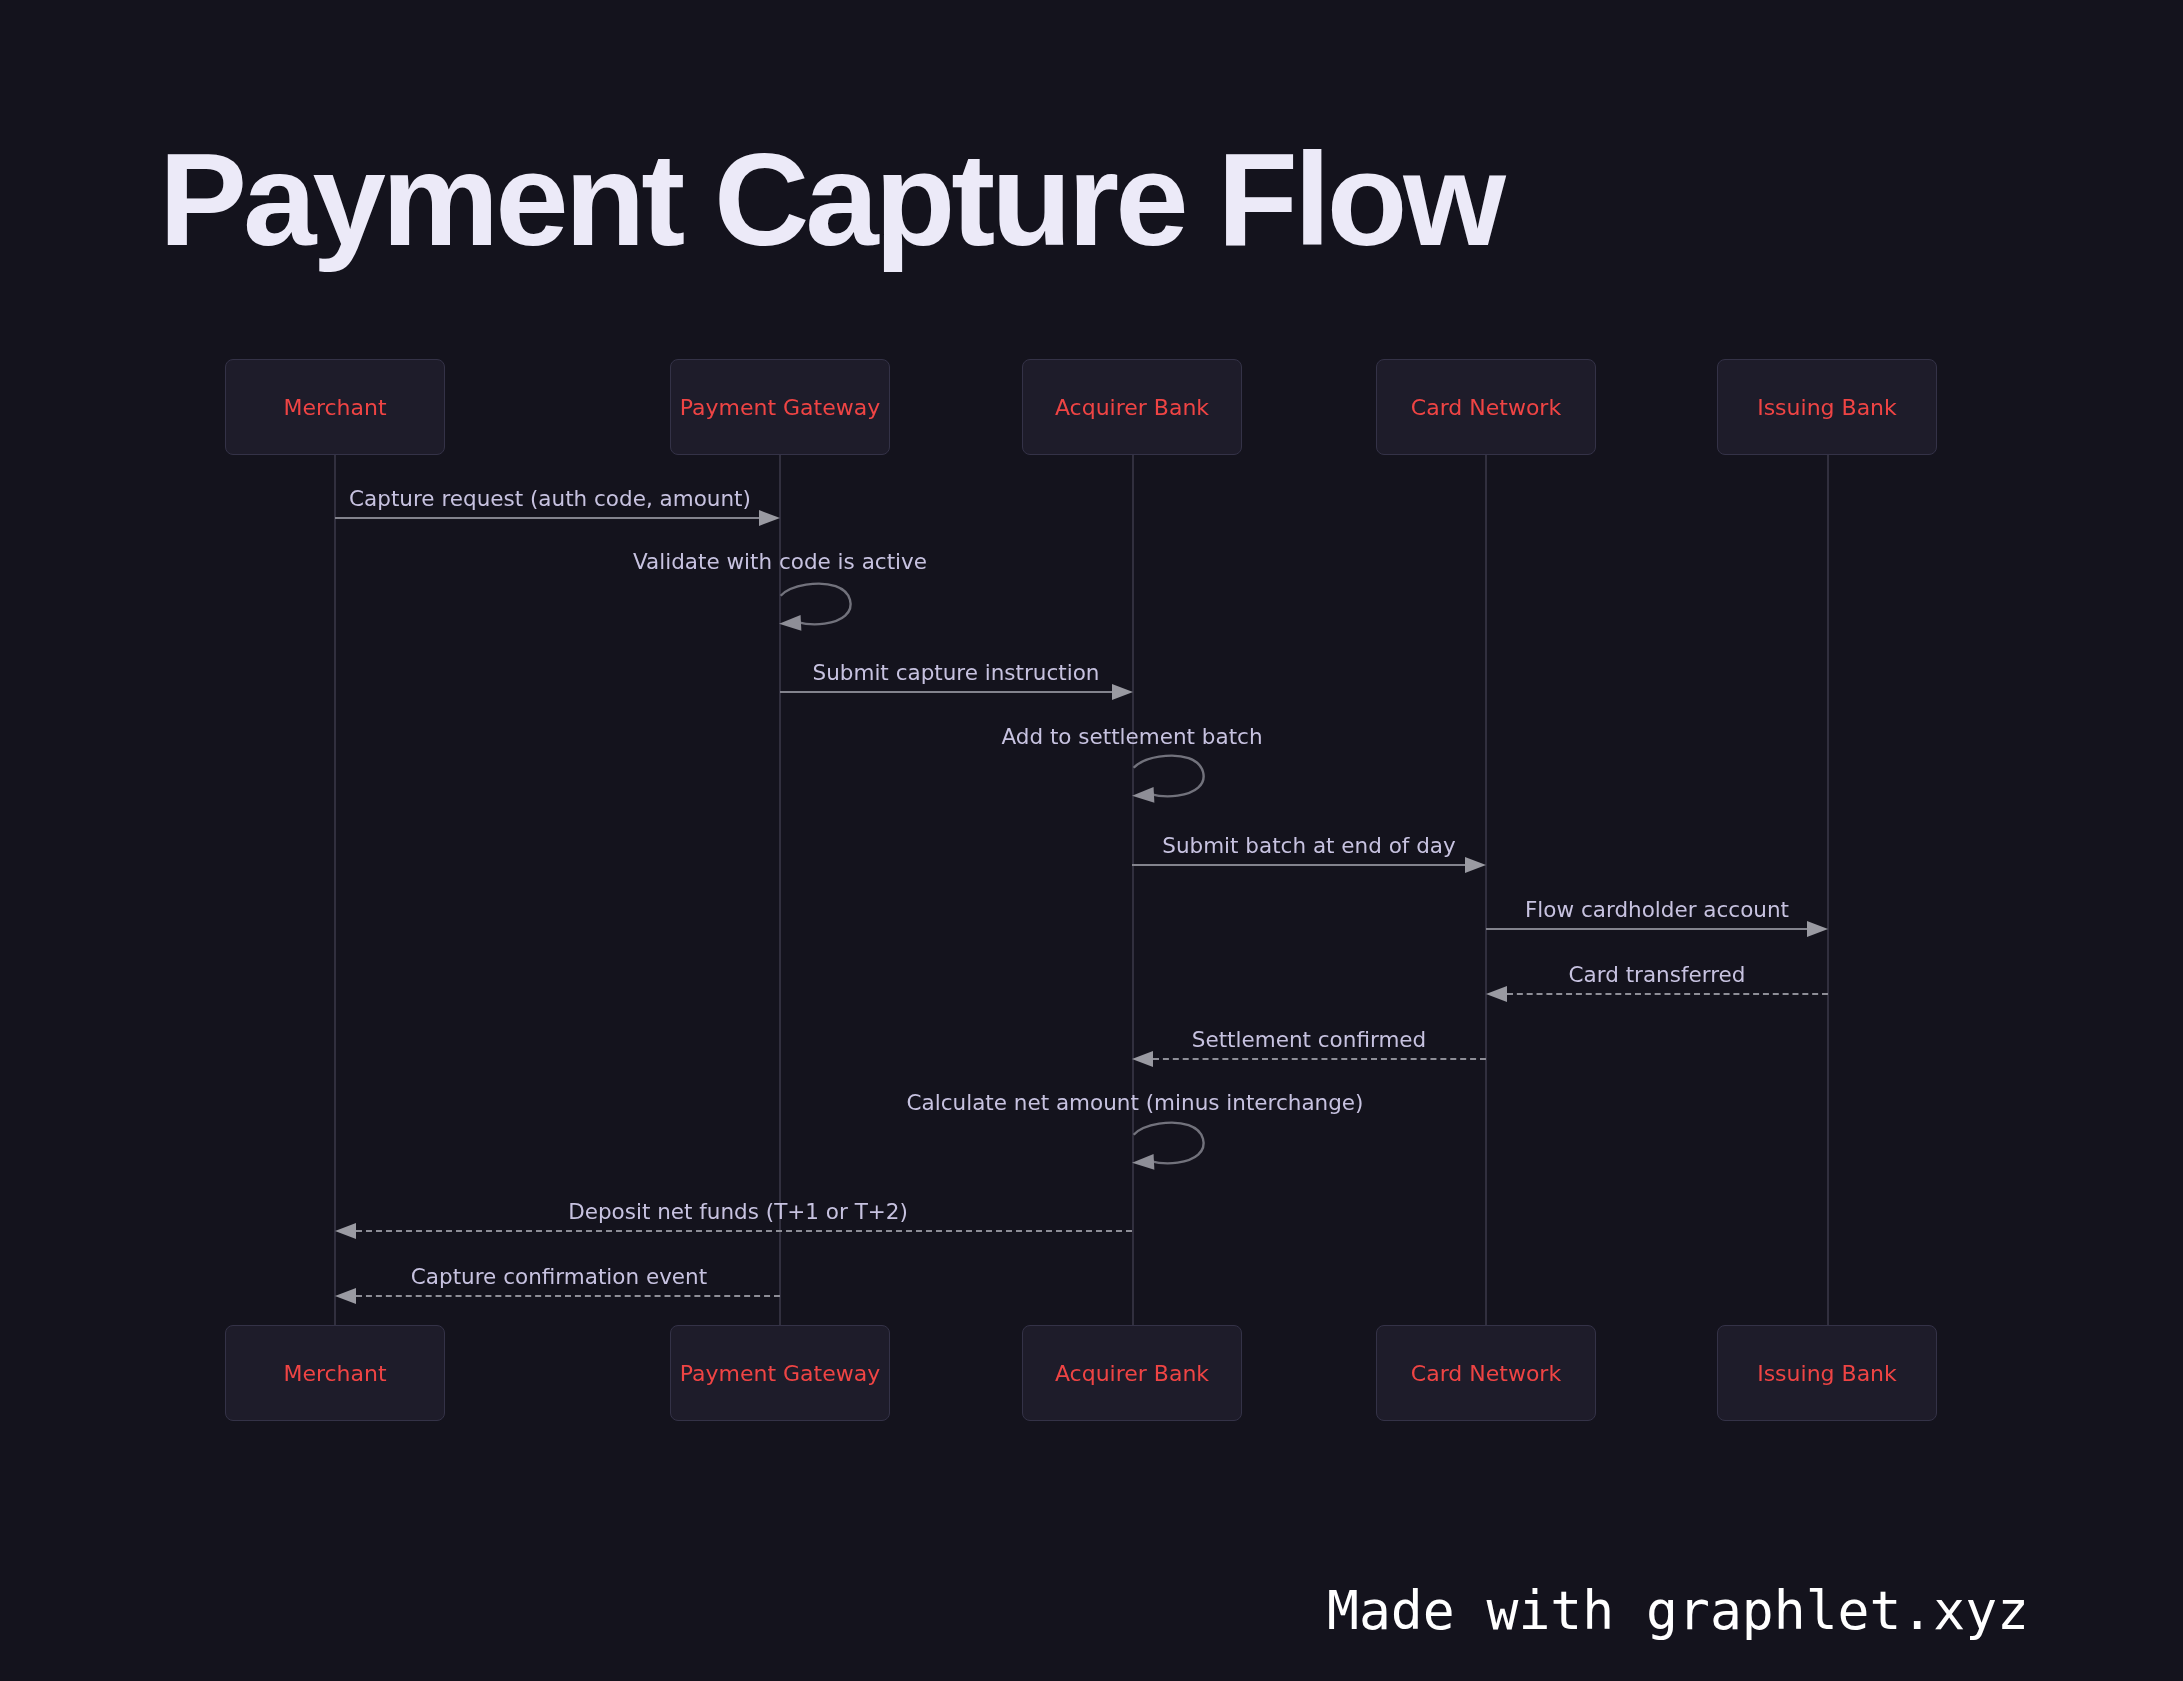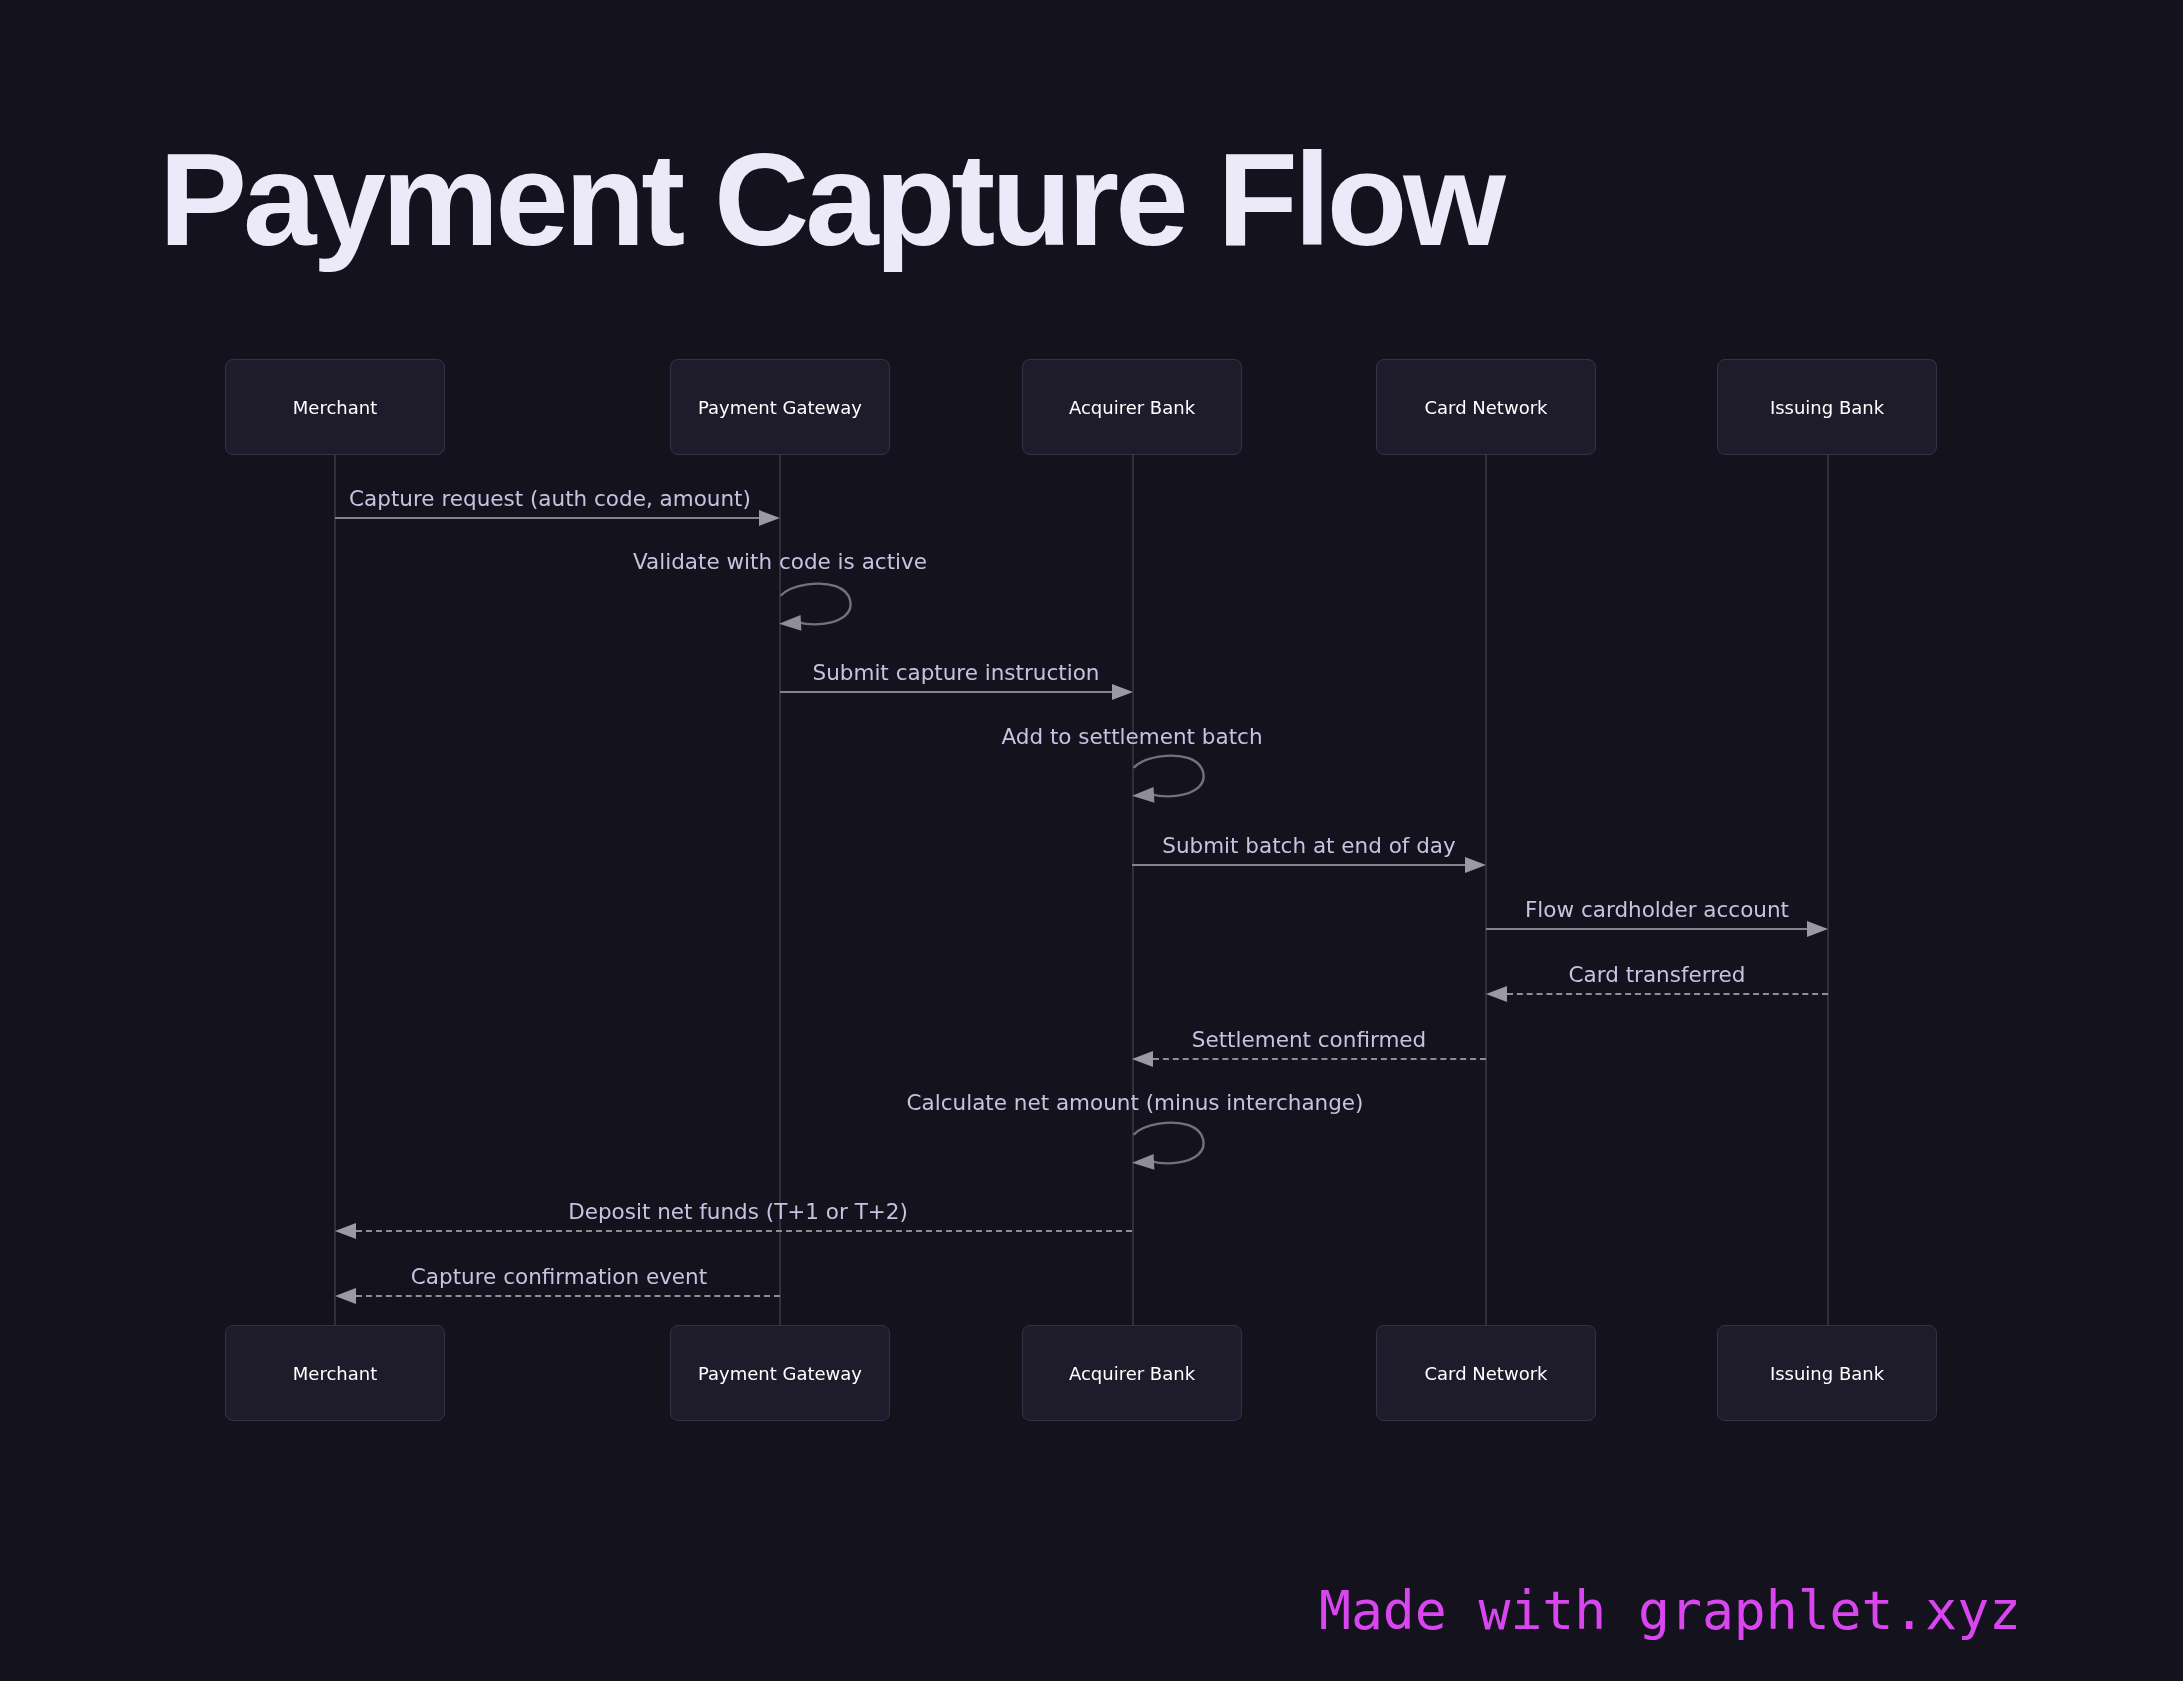--- a/index.html
+++ b/index.html
@@ -11,21 +11,21 @@
   .title{
     position:absolute;left:153px;top:128px;margin:6px;
     font-family:"Liberation Sans",sans-serif;
     font-size:132px;font-weight:700;letter-spacing:-4px;line-height:1;
     color:#eceaf8;white-space:nowrap;
   }
   .actor-box{
     position:absolute;width:220px;height:96px;box-sizing:border-box;
     background:#1e1c2a;border:1.6px solid #343247;border-radius:8px;
     display:flex;align-items:center;justify-content:center;
-    color:#ffffff;font-size:18px;white-space:nowrap;
+    color:#ef4444;font-size:22px;white-space:nowrap;
   }
   .lifeline{
     position:absolute;width:1.6px;top:455px;height:871px;
     background:#312f3e;
   }
   .msg-label{
     position:absolute;transform:translateX(-50%);
     color:#c7c2e0;font-size:21.5px;line-height:25.5px;white-space:nowrap;
   }
   .h-line{position:absolute;height:0;border-top:2.4px solid #83838d;}
@@ -35,23 +35,23 @@
     border-top:8px solid transparent;border-bottom:8px solid transparent;
     border-left:21px solid #9a9aa2;
   }
   .arr-left{
     position:absolute;width:0;height:0;
     border-top:8px solid transparent;border-bottom:8px solid transparent;
     border-right:21px solid #9a9aa2;
   }
   .self-loop{position:absolute;width:77px;height:51px;overflow:visible;}
   .footer{
-    position:absolute;right:162px;top:1580px;
+    position:absolute;right:154px;top:1580px;
     font-family:"DejaVu Sans Mono",monospace;
-    font-size:53px;color:#d946ef;white-space:nowrap;
+    font-size:53px;color:#ffffff;white-space:nowrap;
   }
 </style>
 </head>
 <body>
 
 <h1 class="title">Payment Capture Flow</h1>
 
 <div class="lifeline" style="left:334px"></div>
 <div class="lifeline" style="left:779px"></div>
 <div class="lifeline" style="left:1132px"></div>

